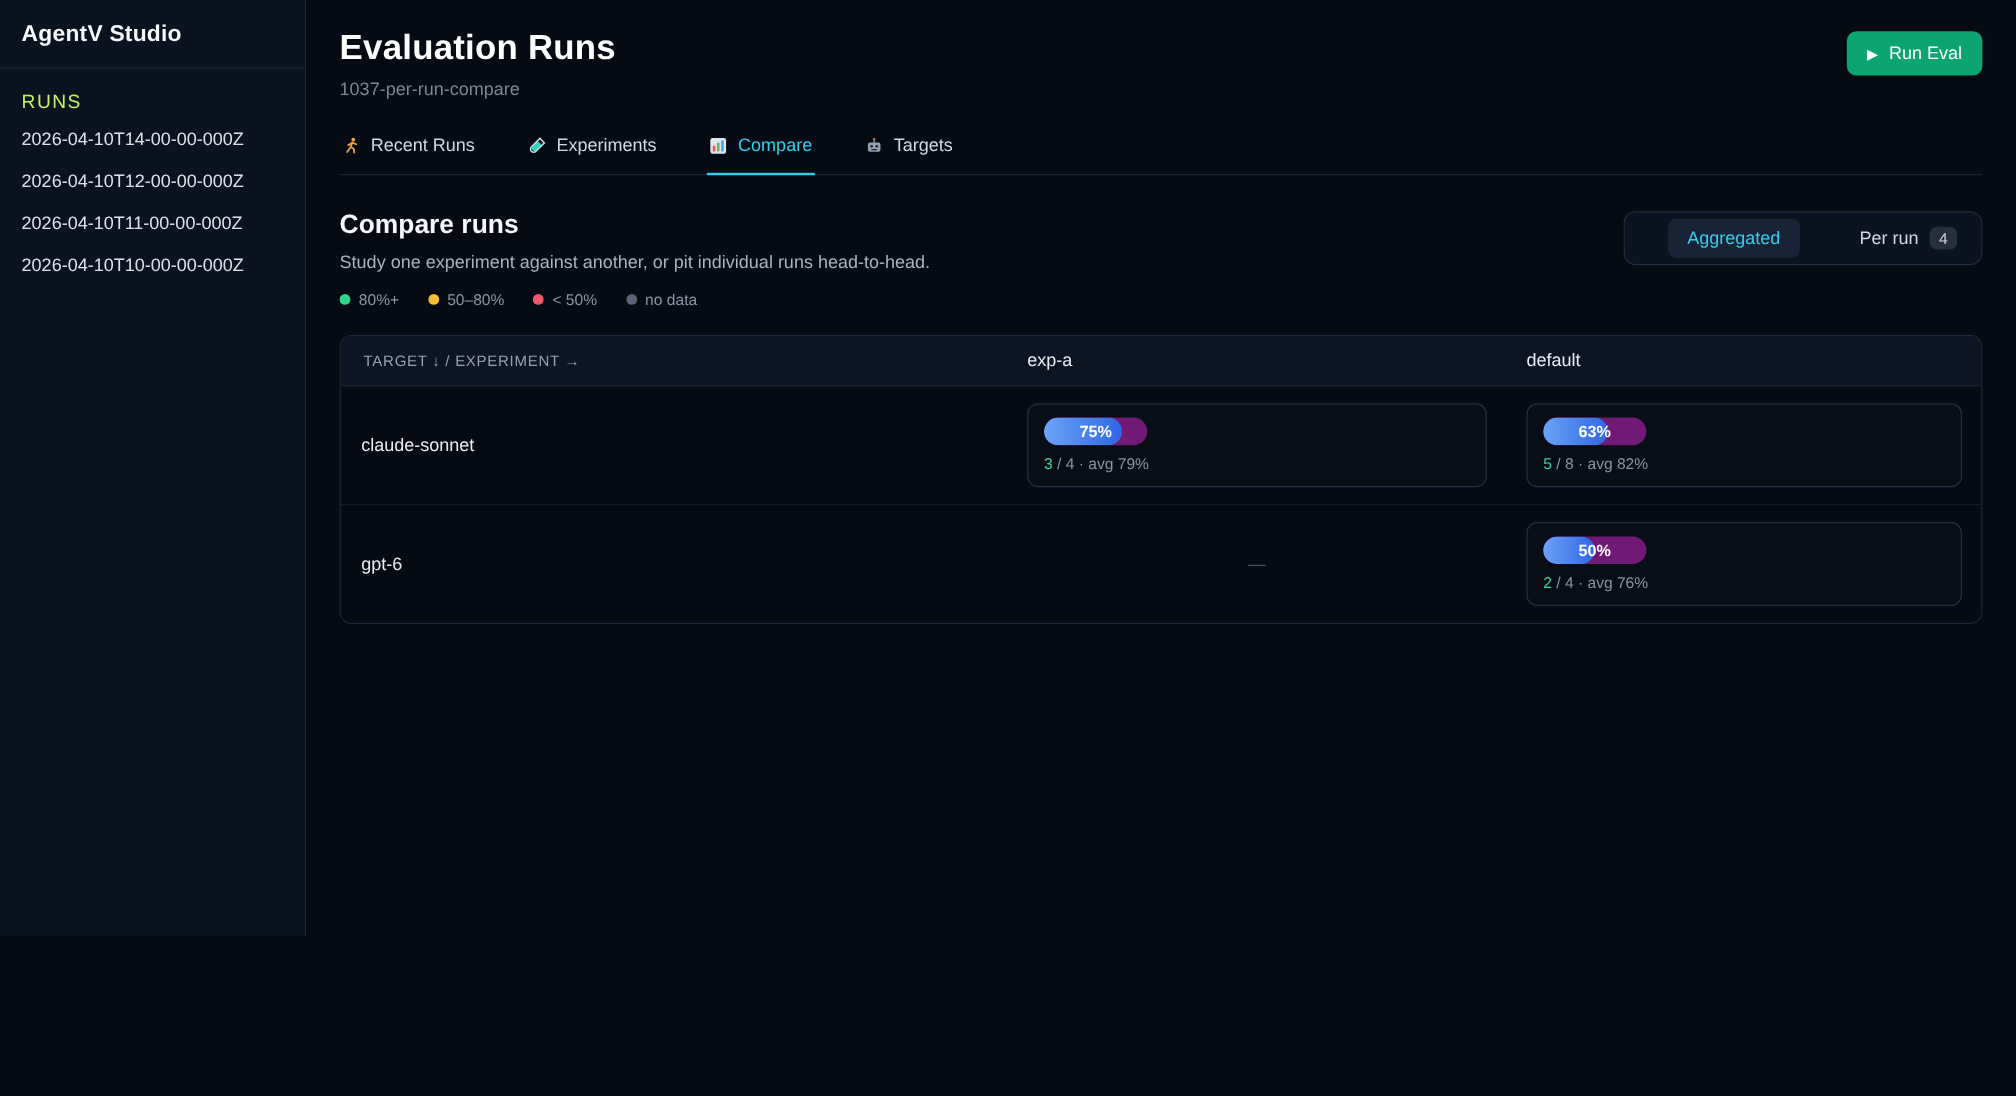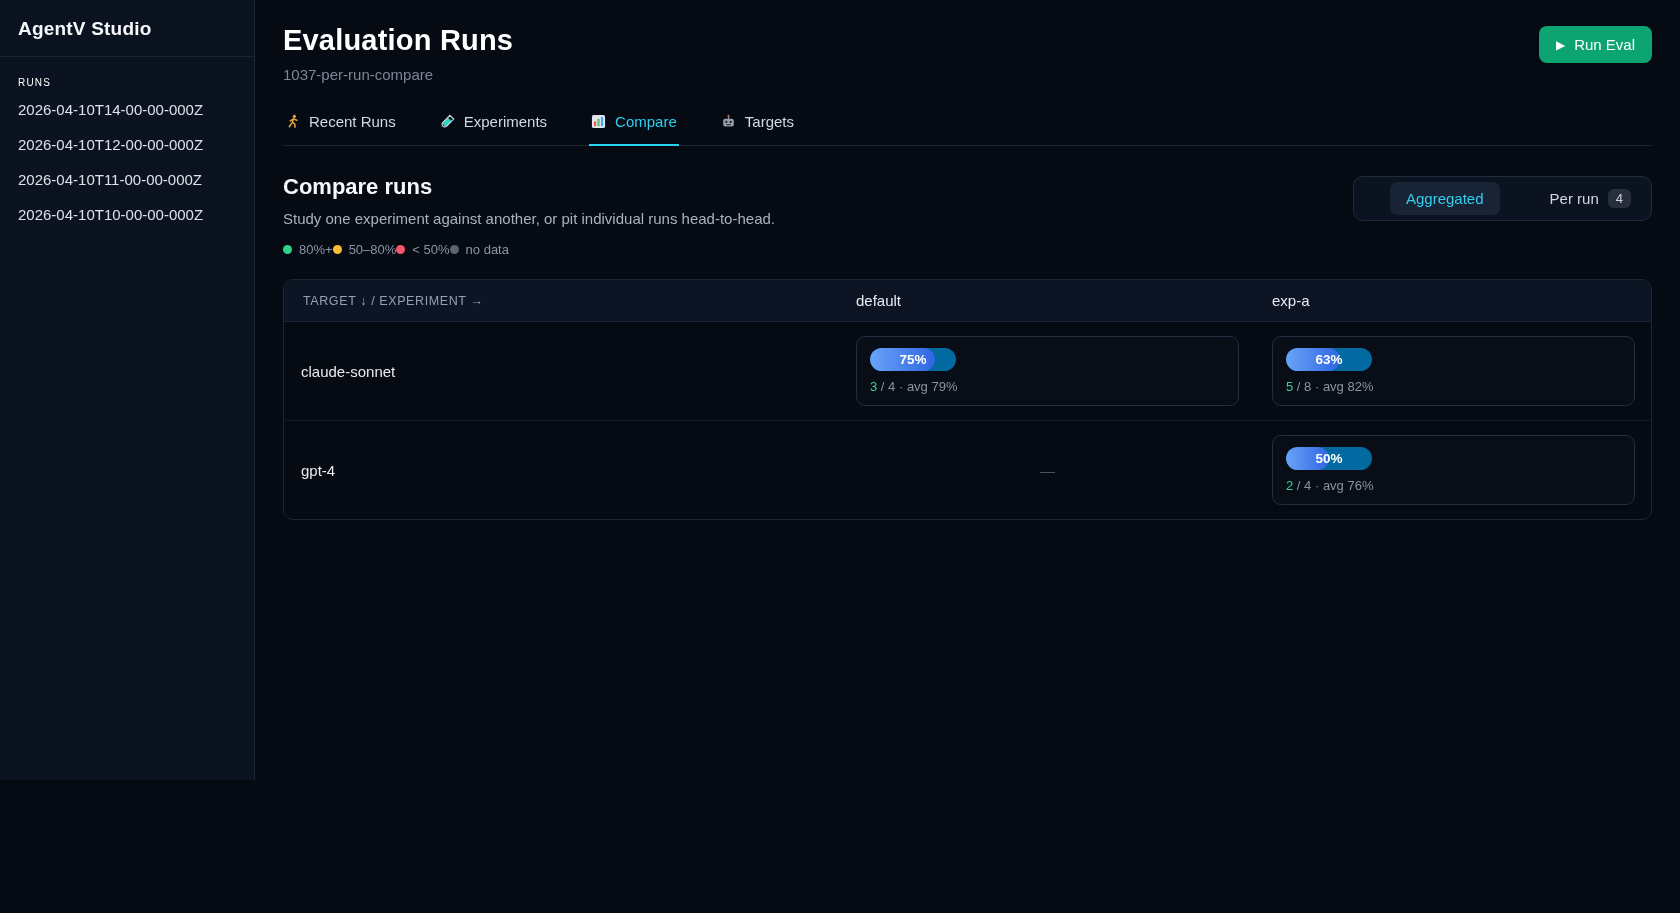--- a/index.html
+++ b/index.html
@@ -21,21 +21,21 @@
     display: flex; flex-direction: column;
   }
   .app-title {
     padding: 18px 18px 16px;
     font-size: 19px; font-weight: 700; color: #f5f7fa;
     border-bottom: 1px solid #1a2332;
     letter-spacing: .2px;
   }
   .runs-label {
     margin: 20px 18px 4px;
-    font-size: 10px; color: #ffffff; letter-spacing: 1.2px;
+    font-size: 16px; color: #bef264; letter-spacing: 1.2px;
   }
   .run-item {
     padding: 9px 18px;
     font-size: 15px; color: #dde2ea;
     cursor: pointer; white-space: nowrap;
   }
   .sidebar-footer {
     margin-top: auto;
     border-top: 1px solid #1a2332;
     padding: 15px 18px;
@@ -73,21 +73,21 @@
   .tab.active::after {
     content: ""; position: absolute; left: 0; right: 0; bottom: -1px;
     height: 2px; background: #2bd1f0;
   }
   .tab svg { display: block; }
 
   
   .compare-head { display: flex; justify-content: space-between; align-items: flex-start; margin-top: 28px; }
   .compare-title { margin: 0; font-size: 22px; font-weight: 700; color: #f5f7fa; }
   .compare-desc { margin: 10px 0 0; font-size: 15px; color: #aab2bf; }
-  .legend { display: flex; align-items: center; margin-top: 15px; }
+  .legend { display: flex; align-items: center; gap: 24px; margin-top: 15px; }
   .legend-item { display: flex; align-items: center; gap: 7px; font-size: 13px; color: #8b95a5; }
   .legend-dot { width: 9px; height: 9px; border-radius: 50%; }
 
   .view-toggle {
     display: flex; align-items: center; gap: 2px;
     border: 1px solid #222c3c; background: #0b1220;
     border-radius: 10px; padding: 4px; margin-top: 2px;
   }
   .toggle-opt {
     display: flex; align-items: center; gap: 9px;
@@ -122,21 +122,21 @@
   .target-label { padding-left: 17px; font-size: 15px; color: #e8ecf2; }
 
   .cellcard {
     margin-right: 33px;
     border: 1px solid #232e40; border-radius: 9px;
     background: rgba(255,255,255,0.015);
     padding: 11px 13px;
   }
   .cell-last .cellcard { margin-right: 16px; }
 
-  .pill { position: relative; width: 86px; height: 23px; border-radius: 999px; background: #0369a1; overflow: hidden; }
+  .pill { position: relative; width: 86px; height: 23px; border-radius: 999px; background: #701a75; overflow: hidden; }
   .pill-fill { position: absolute; left: 0; top: 0; bottom: 0; border-radius: 999px; background: linear-gradient(90deg, #6aa3f8, #2f66e2); }
   .pill-text {
     position: absolute; inset: 0;
     display: flex; align-items: center; justify-content: center;
     font-size: 13.5px; font-weight: 700; color: #fff;
   }
   .stats { margin-top: 8px; font-size: 13px; color: #8b93a3; }
   .stats .pass { color: #36d399; }
   .empty-cell { margin-right: 33px; text-align: center; font-size: 15px; color: #4a5260; }
 </style>
@@ -244,22 +244,22 @@
         <div class="toggle-opt">
           <span>Per run</span>
           <span class="toggle-badge">4</span>
         </div>
       </div>
     </section>
 
     <section class="cmp-table">
       <div class="thead">
         <div class="corner-label">TARGET ↓ / EXPERIMENT →</div>
+        <div class="col-label">exp-a</div>
         <div class="col-label">default</div>
-        <div class="col-label">exp-a</div>
       </div>
 
       <div class="trow">
         <div class="target-label">claude-sonnet</div>
         <div>
           <div class="cellcard">
             <div class="pill">
               <div class="pill-fill" style="width: 75%;"></div>
               <div class="pill-text">75%</div>
             </div>
@@ -271,21 +271,21 @@
             <div class="pill">
               <div class="pill-fill" style="width: 63%;"></div>
               <div class="pill-text">63%</div>
             </div>
             <div class="stats"><span class="pass">5</span><span> / </span><span>8</span><span> · </span><span>avg 82%</span></div>
           </div>
         </div>
       </div>
 
       <div class="trow">
-        <div class="target-label">gpt-4</div>
+        <div class="target-label">gpt-6</div>
         <div>
           <div class="empty-cell">—</div>
         </div>
         <div class="cell-last">
           <div class="cellcard">
             <div class="pill">
               <div class="pill-fill" style="width: 50%;"></div>
               <div class="pill-text">50%</div>
             </div>
             <div class="stats"><span class="pass">2</span><span> / </span><span>4</span><span> · </span><span>avg 76%</span></div>

